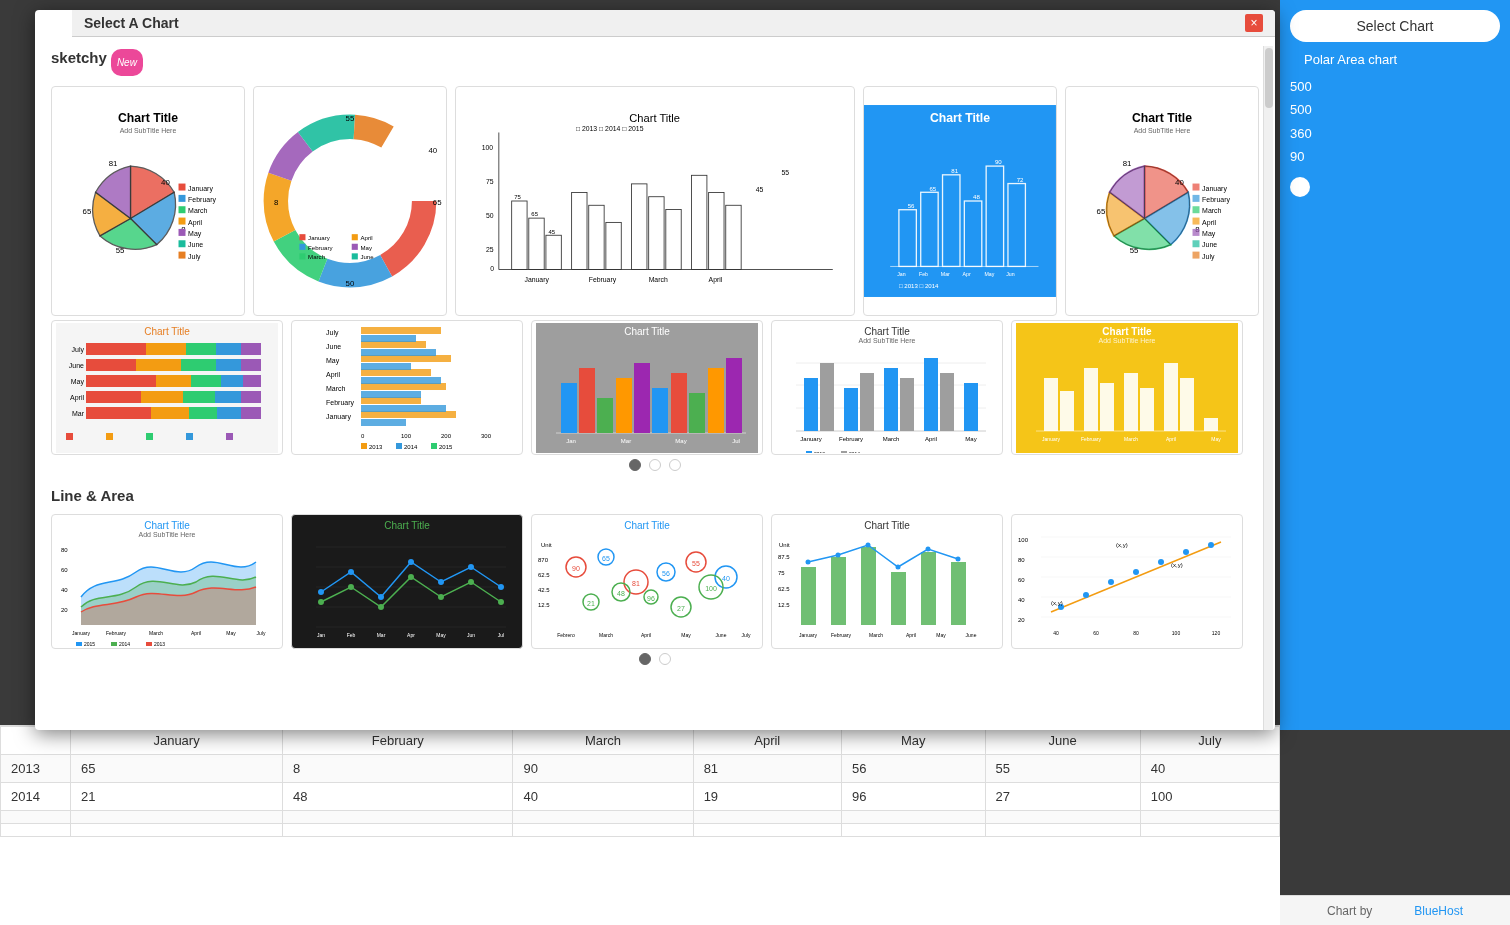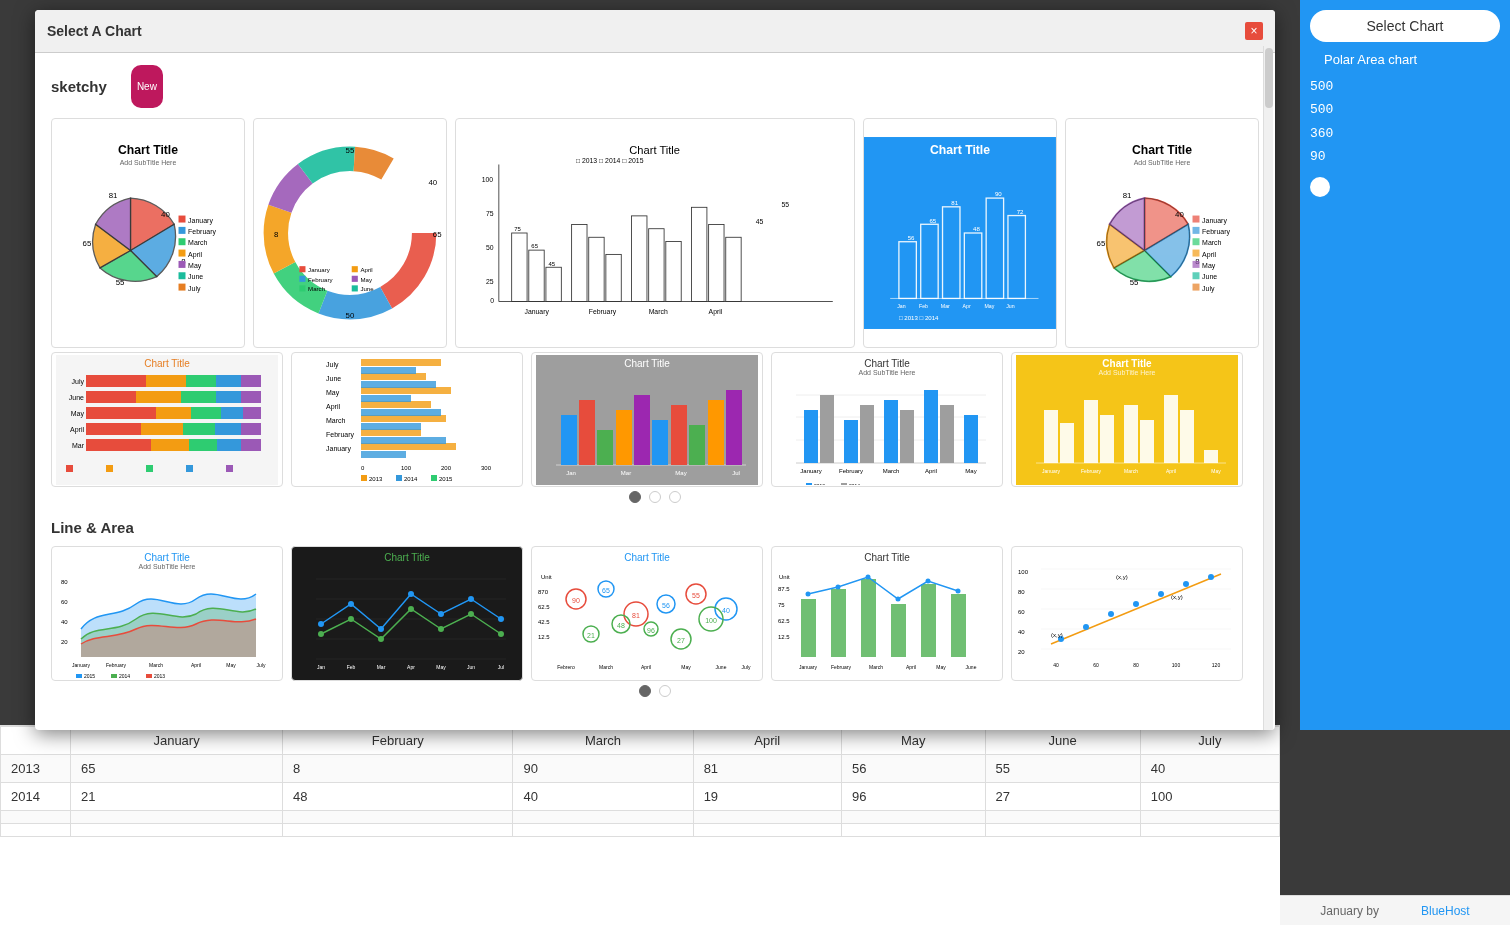--- a/index.html
+++ b/index.html
@@ -2,36 +2,36 @@
 <html><head>
   <meta charset="utf-8">
   <style>
     * { box-sizing: border-box; margin: 0; padding: 0; }
     body { font-family: Arial, sans-serif; background: #4a4a4a; width: 1510px; height: 925px; overflow: hidden; position: relative; }
 
     
     .bg-area { position: absolute; top: 0; left: 0; width: 100%; height: 100%; background: #3a3a3a; }
 
     
-    .right-panel { position: absolute; top: 0; right: 0; width: 210px; height: 730px; background: #2196f3; padding: 10px; }
+    .right-panel { position: absolute; top: 0; right: 0; width: 230px; height: 730px; background: #2196f3; padding: 10px; }
     .select-chart-btn { background: white; color: #333; border: none; border-radius: 20px; padding: 8px 16px; font-size: 14px; cursor: pointer; margin-bottom: 10px; display: block; width: 100%; text-align: center; }
     .right-panel-label { color: white; font-size: 13px; margin-bottom: 8px; margin-left: 14px; }
-    .right-panel-values { color: white; font-size: 13px; line-height: 1.8; font-family: Liberation Mono, monospace; }
+    .right-panel-values { color: white; font-size: 13px; line-height: 1.8; }
 
     
     .modal { position: absolute; top: 10px; left: 35px; width: 1240px; height: 720px; background: white; border-radius: 4px; z-index: 20; overflow: hidden; box-shadow: 0 4px 20px rgba(0,0,0,0.5); }
 
-    .modal-header { background: #f0f0f0; padding: 12px 12px; border-bottom: 1px solid #ccc; display: flex; align-items: center; justify-content: space-between; }
+    .modal-header { background: #f0f0f0; padding: 4px 12px; border-bottom: 1px solid #ccc; display: flex; align-items: center; justify-content: space-between; margin-left: 37px; }
     .modal-title { font-size: 14px; font-weight: bold; color: #333; }
     .modal-close { background: #e74c3c; border: none; color: white; width: 18px; height: 18px; border-radius: 2px; cursor: pointer; font-size: 12px; display: flex; align-items: center; justify-content: center; }
 
     .modal-body { padding: 12px 16px; overflow-y: auto; height: calc(100% - 36px); }
 
-    .section-title { font-size: 15px; font-weight: bold; color: #333; margin-bottom: 10px; display: flex; align-items: center; gap: 24px; }
-    .new-badge { background: #be185d; color: white; font-size: 10px; padding: 16px 6px; border-radius: 10px; font-weight: normal; }
+    .section-title { font-size: 15px; font-weight: bold; color: #333; margin-bottom: 10px; display: flex; gap: 4px; }
+    .new-badge { background: #ec4899; color: white; font-size: 10px; padding: 8px 6px; border-radius: 10px; font-weight: normal; font-style: italic; }
 
     
     .sketchy-grid { display: flex; gap: 8px; margin-bottom: 4px; }
     .sketchy-thumb { width: 230px; height: 230px; background: white; border: 1px solid #ddd; border-radius: 4px; overflow: hidden; cursor: pointer; display: flex; align-items: center; justify-content: center; }
     .sketchy-thumb.wide { width: 475px; }
 
     
     .bar-grid { display: flex; gap: 8px; margin-bottom: 4px; }
     .bar-thumb { width: 232px; height: 135px; background: white; border: 1px solid #ddd; border-radius: 4px; overflow: hidden; cursor: pointer; display: flex; align-items: center; justify-content: center; }
 
@@ -718,15 +718,15 @@
         <td></td>
         <td></td>
         <td></td>
         <td></td>
       </tr>
     </tbody>
   </table>
 </div>
 
 <div class="hosted-bar">
-  <span>January by </span>
+  <span>Chart by </span>
   <a href="#">BlueHost</a>
 </div>
 
 </body></html>

